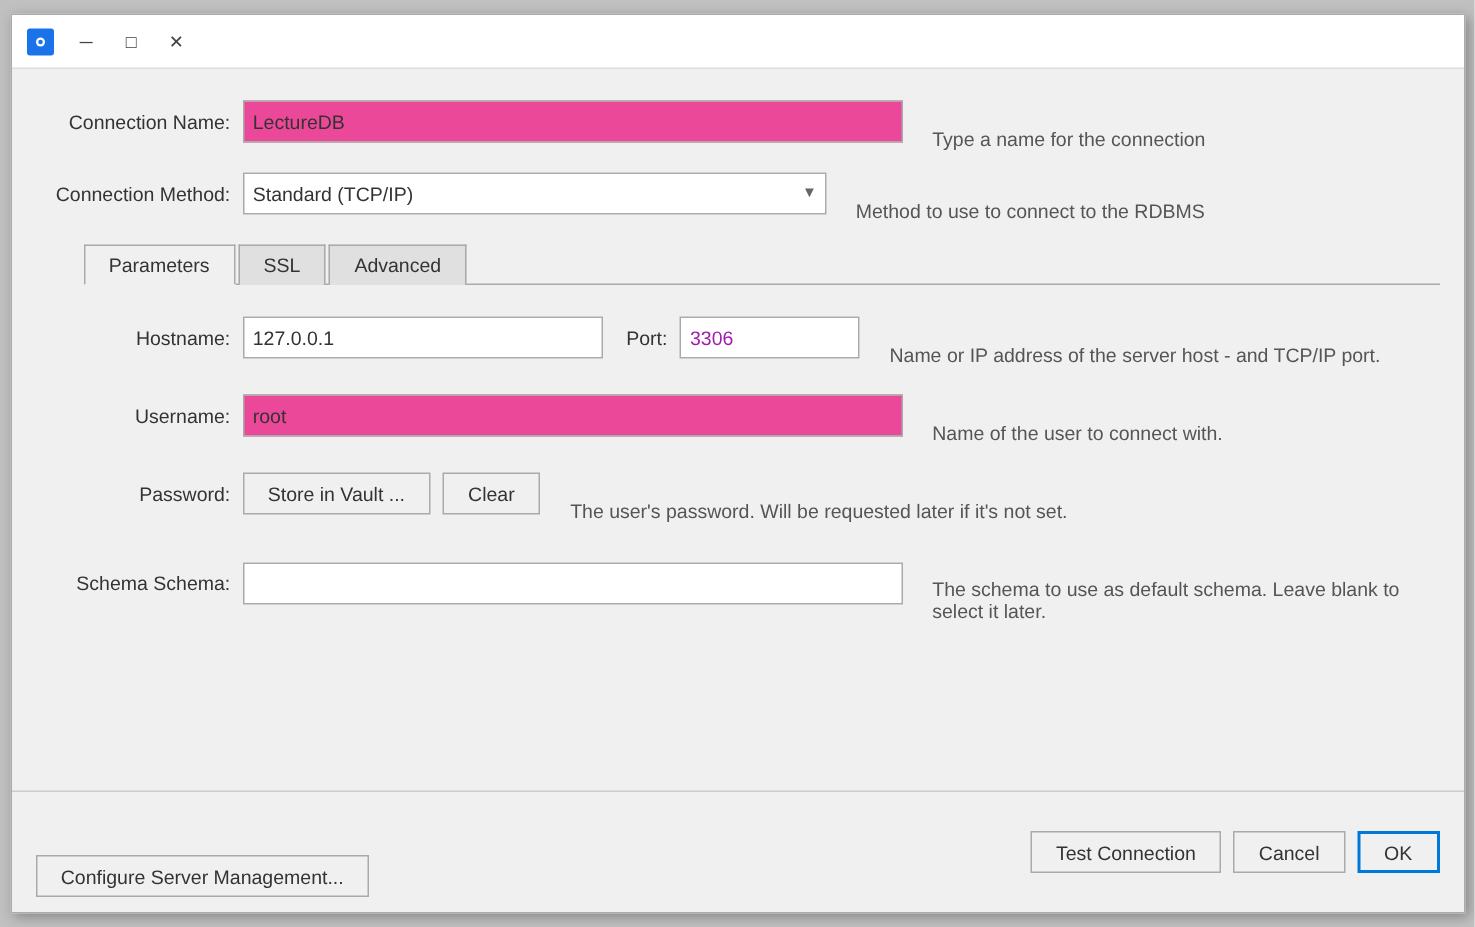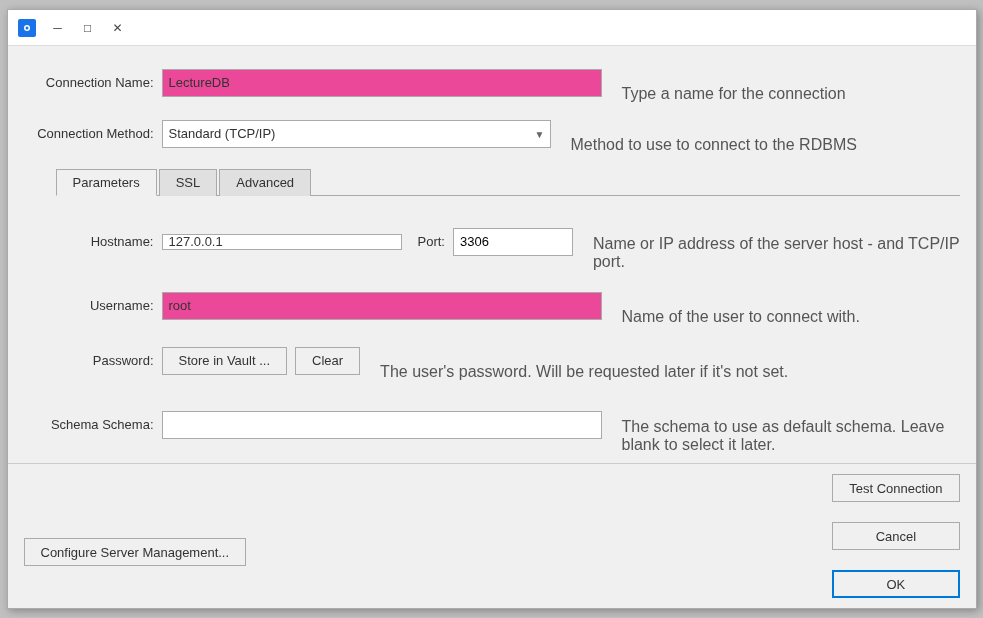--- a/index.html
+++ b/index.html
@@ -105,21 +105,21 @@
       height: 28px;
       border: 1px solid #aaa;
       background: #ec4899;
       padding: 0 6px;
       color: #333;
       outline: none;
     }
 
     .help-text {
       color: #555;
-      font-size: 16px;
+      font-size: 13px;
       flex: 1;
       padding-left: 12px;
       margin-top: 23px;
     }
 
     .connection-method-row {
       display: flex;
       align-items: center;
       gap: 8px;
     }
@@ -188,40 +188,40 @@
     }
 
     .hostname-row {
       display: flex;
       align-items: center;
       gap: 8px;
     }
 
     .hostname-input {
       width: 240px;
-      height: 16px;
+      height: 28px;
       border: 1px solid #aaa;
       background: white;
       padding: 0 6px;
       color: #333;
       outline: none;
     }
 
     .port-label {
       color: #333;
       margin-left: 8px;
     }
 
     .port-input {
       width: 120px;
       height: 28px;
       border: 1px solid #aaa;
       background: white;
       padding: 0 6px;
-      color: #000000;
+      color: #a21caf;
       outline: none;
     }
 
     .password-row {
       display: flex;
       align-items: center;
       gap: 8px;
     }
 
     .btn {
@@ -249,22 +249,21 @@
       flex-shrink: 0;
     }
 
     .footer-left {
       flex: 1;
       margin-top: 32px;
     }
 
     .footer-right {
       display: flex;
-      gap: 20px;
-      flex-direction: column;
+      gap: 8px;
     }
 
     .default-schema-input {
       width: 440px;
       height: 28px;
       border: 1px solid #aaa;
       background: white;
       padding: 0 6px;
       color: #333;
       outline: none;

